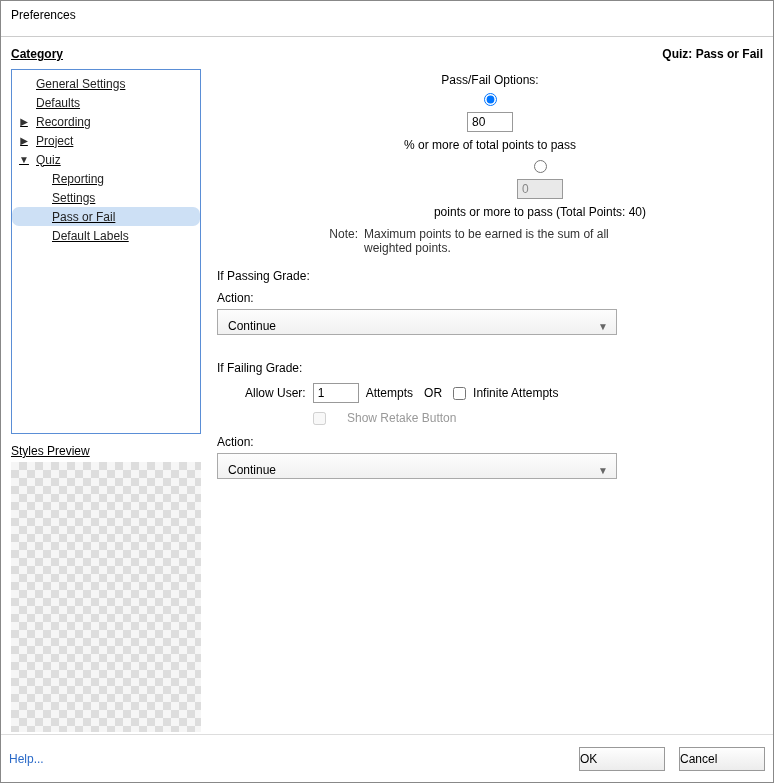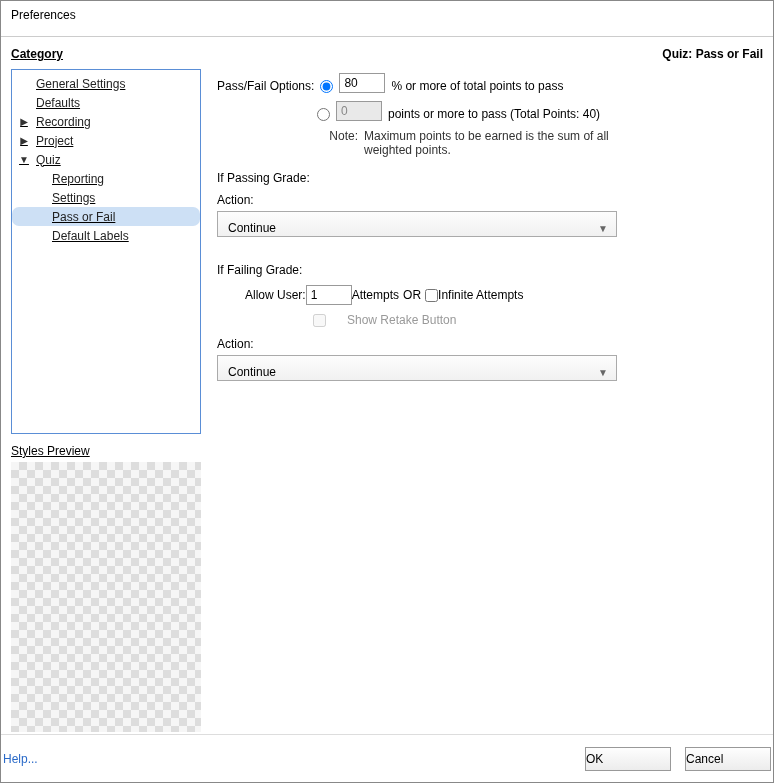--- a/index.html
+++ b/index.html
@@ -35,43 +35,43 @@
     flex: 1; min-height: 210px;
     background-image:
       linear-gradient(45deg,#ddd 25%,transparent 25%,transparent 75%,#ddd 75%,#ddd),
       linear-gradient(45deg,#ddd 25%,transparent 25%,transparent 75%,#ddd 75%,#ddd);
     background-size: 16px 16px;
     background-position: 0 0, 8px 8px;
     background-color: #f6f6f6;
   }
   .right { flex: 1; padding-top: 0; }
   .panel-title { font-weight: bold; margin-bottom: 12px; text-align: right; }
-  .row { display: flex; align-items: flex-end; gap: 6px; margin-bottom: 8px; }
+  .row { display: flex; align-items: center; gap: 6px; margin-bottom: 8px; flex-direction: column; }
   .row.indent { padding-left: 100px; }
   .note-row { display:flex; padding-left:105px; margin-bottom:14px; gap:6px; color:#333; }
   .note-row .lbl { width:36px; text-align:right; }
   .note-row .txt { max-width:260px; }
   input[type=text].num {
     width: 46px; height: 20px; border:1px solid #999; padding:2px 4px;
   }
   input[type=text].num:disabled { background:#e9e9e9; color:#888; }
   .section-label { margin-top:8px; margin-bottom:8px; }
   .action-label { margin-bottom:4px; }
   .dropdown {
     width: 400px; height: 26px; border:1px solid #aaa;
     display:flex; align-items:center; justify-content:space-between;
     padding: 8px 8px 0 10px; background: linear-gradient(#fdfdfd,#f1f1f1);
   }
   .dropdown .arrow { color:#666; font-size:10px; }
-  .allow-row { display:flex; align-items:center; gap:0; padding-left:28px; margin-top:6px; }
+  .allow-row { display:flex; align-items:center; gap:7px; padding-left:28px; margin-top:6px; }
   .retake-row { display:flex; align-items:flex-end; gap:21px; padding-left:96px; margin-top:8px; color:#999; }
   input[type=radio], input[type=checkbox] { margin:0; }
   .footer {
     position:absolute; bottom:0; left:0; right:0; height:48px;
-    display:flex; align-items:center; padding: 0 2px; gap:14px;
+    display:flex; align-items:center; padding: 0 8px; gap:14px;
     border-top:1px solid #ddd;
   }
   .footer .help { color:#2a6ac8; cursor:pointer; }
   .footer .spacer { flex:1; }
   .btn {
     width:86px; height:24px; border:1px solid #999;
     background:linear-gradient(#fefefe,#ececec); cursor:pointer;
     display:flex; align-items:center; justify-content:flex-start;
   }
   .for-radio { display:flex; align-items:center; }

